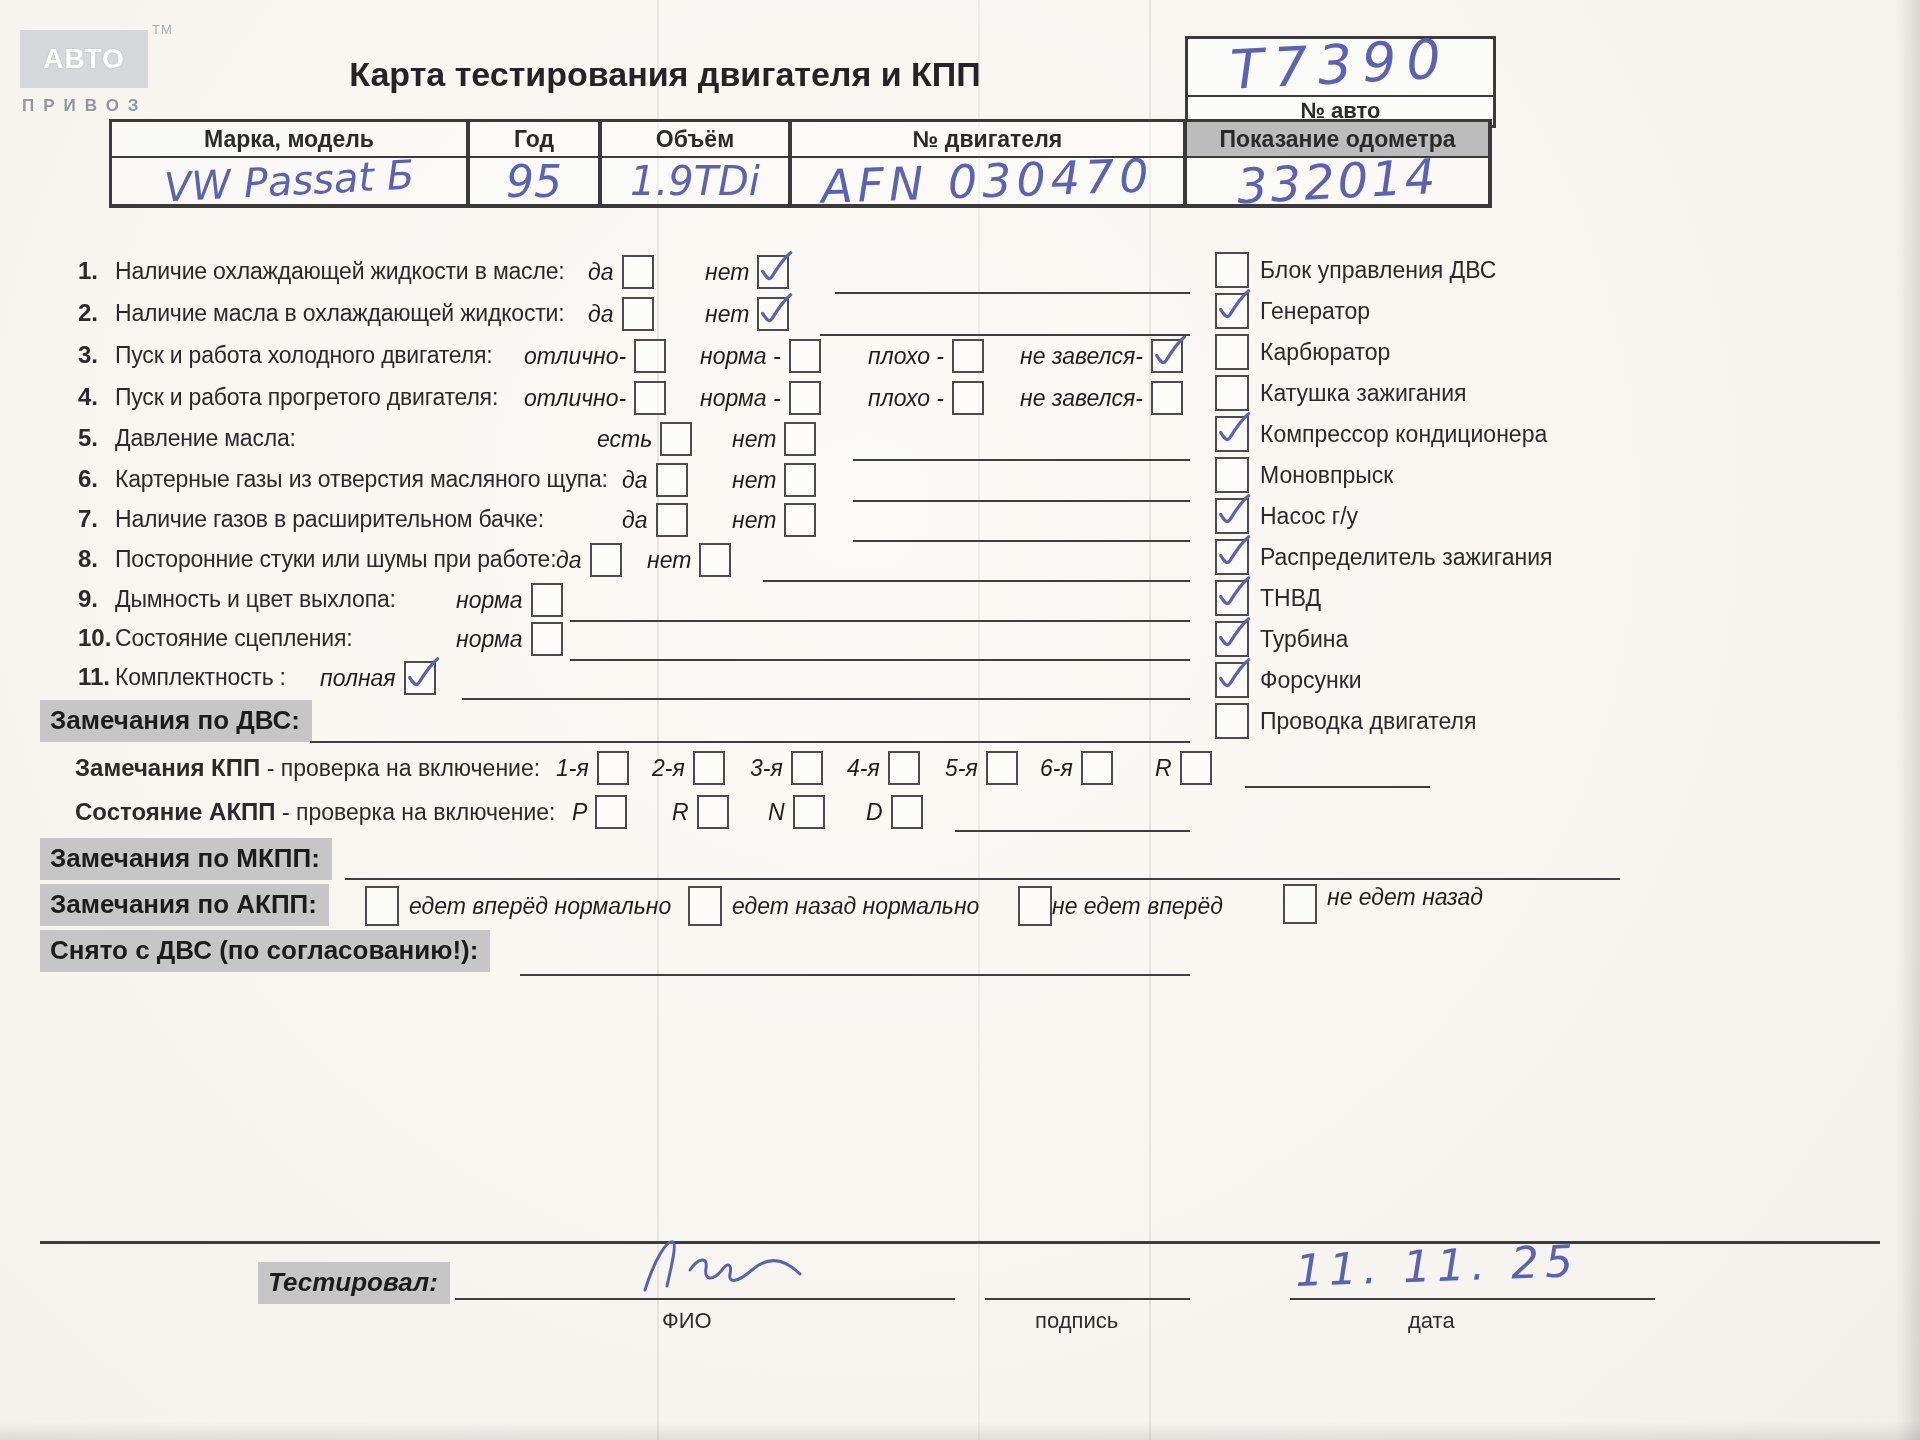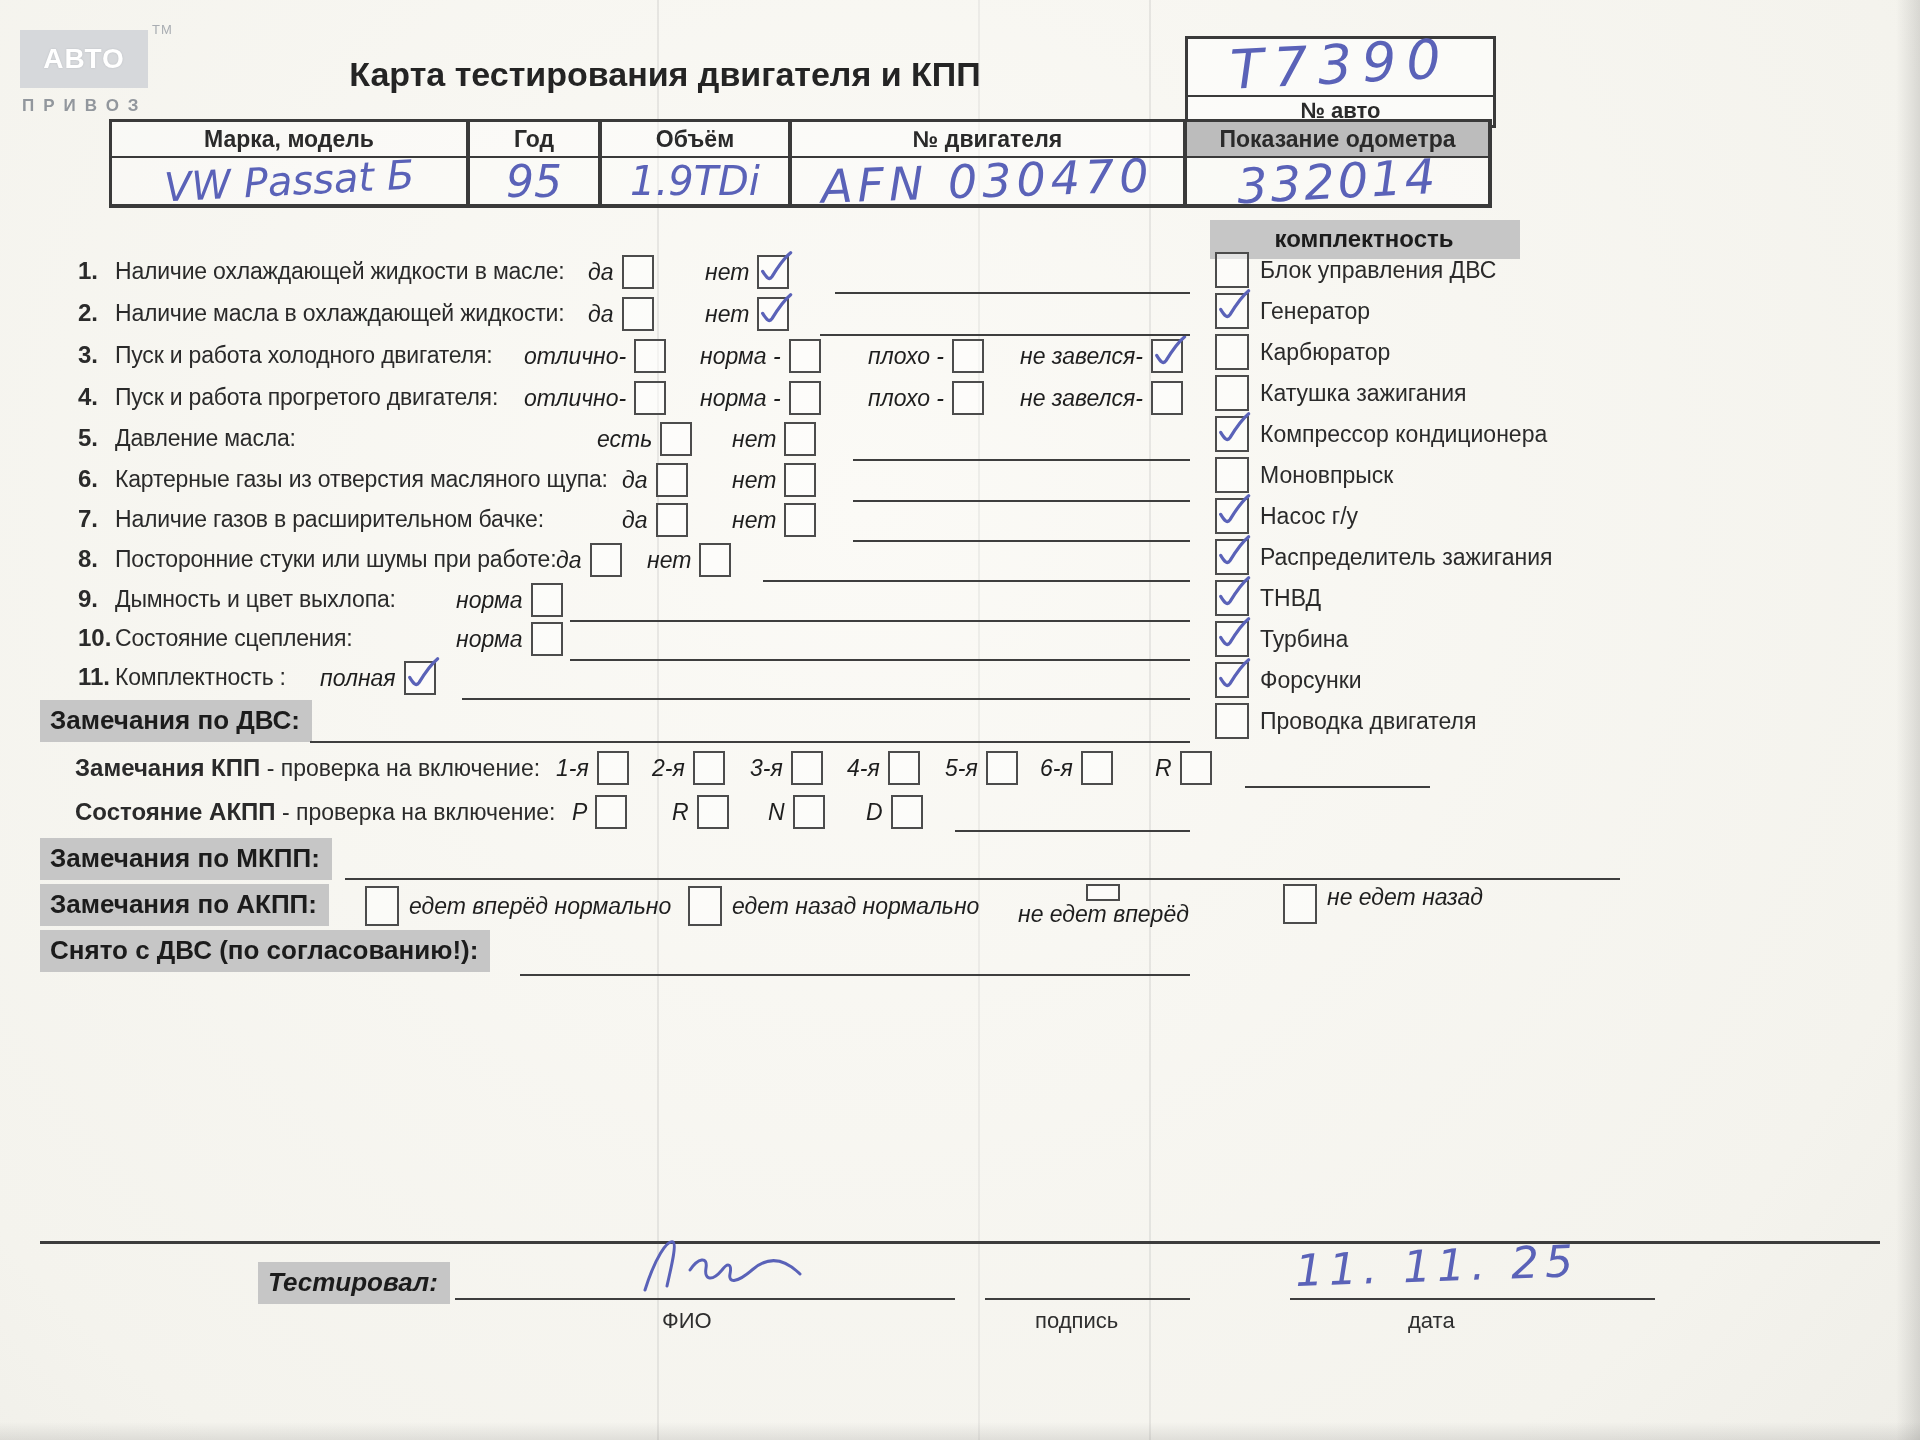--- a/index.html
+++ b/index.html
@@ -327,21 +327,21 @@
   <div class="hl" style="left:40px;top:884px;">Замечания по АКПП:</div>
   <div id="akpp-opts">
       <div style="position: absolute; left: 365px; top: 884px; display: flex; align-items: center; gap: 10px; height: 44px;">
         <span class="box" style="width: 34px; height: 40px;"></span>
         <span class="optlabel">едет вперёд нормально</span>
       </div>
       <div style="position: absolute; left: 688px; top: 884px; display: flex; align-items: center; gap: 10px; height: 44px;">
         <span class="box" style="width: 34px; height: 40px;"></span>
         <span class="optlabel">едет назад нормально</span>
       </div>
-      <div style="position: absolute; left: 1018px; top: 884px; display: flex; align-items: center; gap: 0; height: 44px; flex-direction: column;">
+      <div style="position: absolute; left: 1018px; top: 884px; display: flex; align-items: center; gap: 0; height: 44px;">
         <span class="box" style="width: 34px; height: 40px;"></span>
         <span class="optlabel">не едет вперёд</span>
       </div>
       <div style="position: absolute; left: 1283px; top: 884px; display: flex; align-items: flex-start; gap: 10px; height: 44px;">
         <span class="box" style="width: 34px; height: 40px;"></span>
         <span class="optlabel">не едет назад</span>
       </div>
     </div>
 
   <div class="hl" style="left:40px;top:930px;">Снято с ДВС (по согласованию!):</div>
@@ -355,21 +355,20 @@
     <path d="M75 42 C83 30 93 28 91 40 C89 52 97 54 107 42 C113 34 117 36 115 46 C113 56 123 54 137 42 C155 26 171 32 185 46"></path>
   </svg>
   <div class="uline" style="left:455px;top:1298px;width:500px;"></div>
   <div class="flabel" style="left:662px;top:1308px;">ФИО</div>
   <div class="uline" style="left:985px;top:1298px;width:205px;"></div>
   <div class="flabel" style="left:1035px;top:1308px;">подпись</div>
   <div class="ink" style="position:absolute;left:1295px;top:1240px;font-size:44px;letter-spacing:6px;transform:rotate(-2deg);">11. 11. 25</div>
   <div class="uline" style="left:1290px;top:1298px;width:365px;"></div>
   <div class="flabel" style="left:1408px;top:1308px;">дата</div>
 
-  <div class="hl" style="left:1210px;top:220px;width:288px;text-align:center;font-size:24px;">комплектность</div>
   <div id="equipment">
       <span class="box" style="position: absolute; left: 1215px; top: 252px; width: 34px; height: 36px;"></span>
       <span class="eq-item-label" style="left: 1260px; top: 257px;">Блок управления ДВС</span>
       <span class="box" style="position: absolute; left: 1215px; top: 293px; width: 34px; height: 36px;">
         <svg viewBox="0 0 30 30" class="tick">
           <path d="M5 16 C8 21 10 23 12 20 C15 15 20 7 26 2"></path>
         </svg>
       </span>
       <span class="eq-item-label" style="left: 1260px; top: 298px;">Генератор</span>
       <span class="box" style="position: absolute; left: 1215px; top: 334px; width: 34px; height: 36px;"></span>

